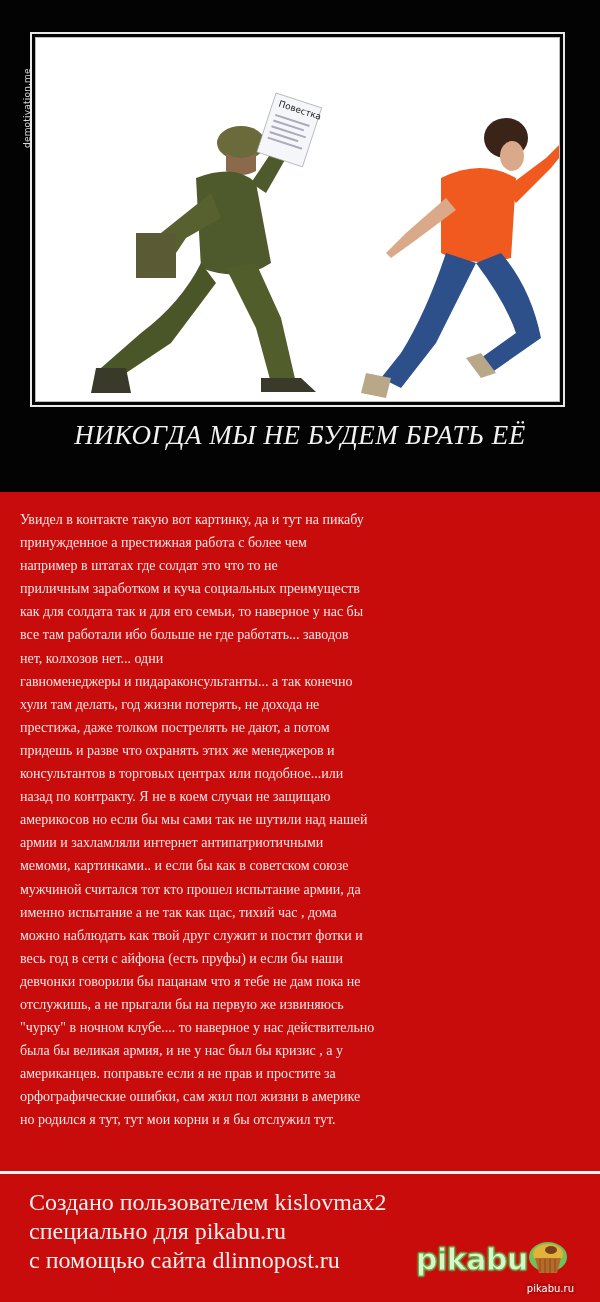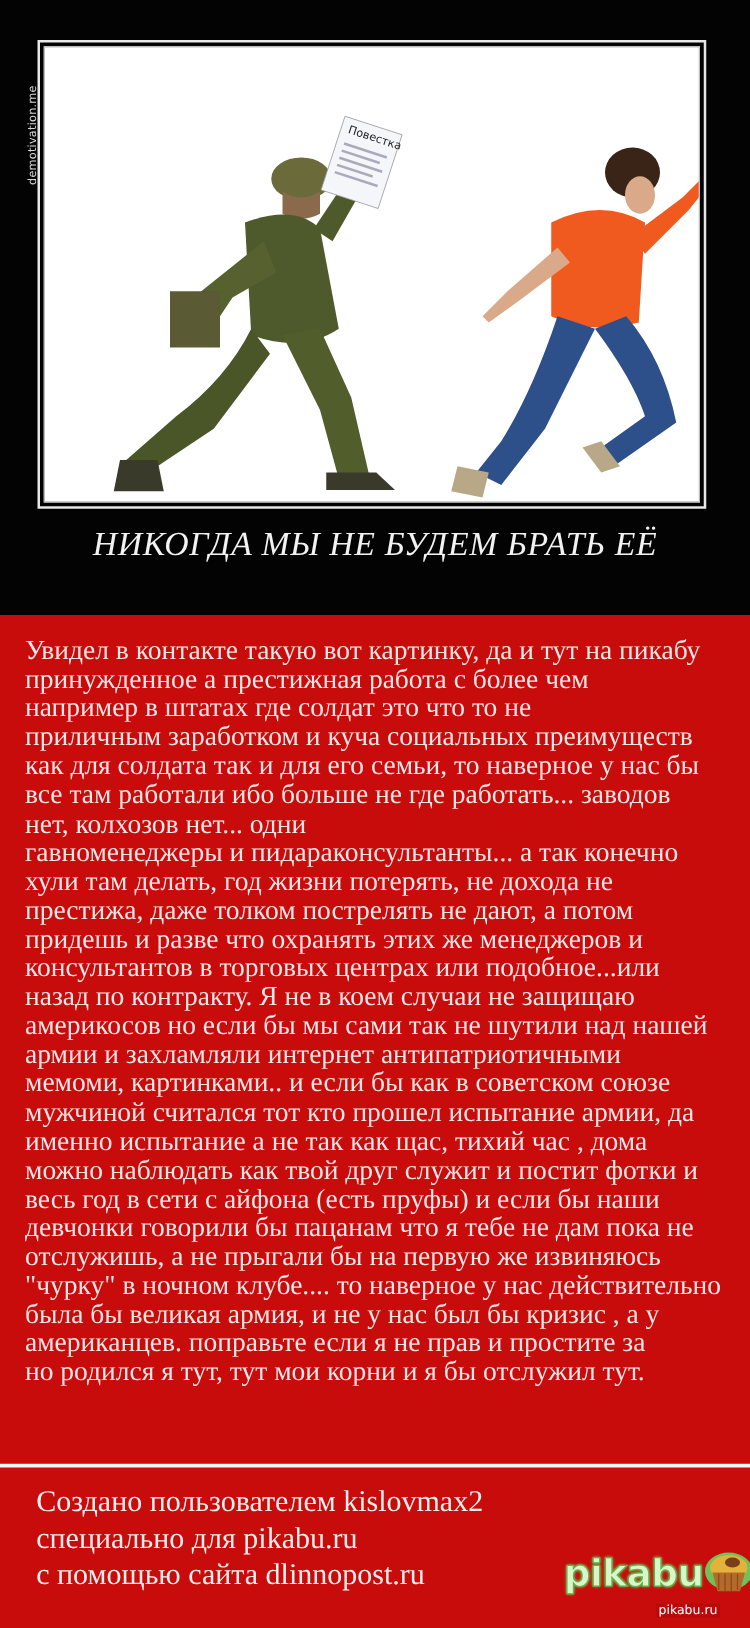--- a/index.html
+++ b/index.html
@@ -21,35 +21,35 @@
       position: absolute; left: 0; top: 420px; width: 600px; text-align: center;
       font-family: "Liberation Serif", "DejaVu Serif", serif; font-size: 27px; color: #f2f2f2;
       letter-spacing: 0.5px;
       font-style: italic;
     }
     .scene { position: absolute; left: 0; top: 0; width: 527px; height: 367px; }
 
     
     .post-body {
       position: absolute; left: 20px; top: 508px; width: 570px;
-      font-family: "Liberation Serif", "DejaVu Serif", serif; font-size: 22px; line-height: 23.1px;
+      font-family: "Liberation Serif", "DejaVu Serif", serif; font-size: 14px; line-height: 23.1px;
       color: #f6e6e6;
     }
     .post-body .line { display: block; white-space: nowrap; }
 
     .divider { position: absolute; left: 0; top: 1171px; width: 600px; height: 3px; background: #f4f4f4; }
 
     
     .footer {
       position: absolute; left: 29px; top: 1188px; width: 420px;
       font-family: "Liberation Serif", "DejaVu Serif", serif; font-size: 24px; line-height: 29px; color: #f8eeee;
     }
     .footer .line { display: block; white-space: nowrap; }
 
-    .logo { position: absolute; left: 451px; top: 1240px; width: 150px; height: 40px; }
+    .logo { position: absolute; left: 416px; top: 1240px; width: 150px; height: 40px; }
     .logo-text {
       position: absolute; left: 0; top: 2px;
       font-family: "DejaVu Sans", sans-serif; font-weight: bold; font-size: 30px; color: #d9f5c9;
       -webkit-text-stroke: 1px #5fb24a; letter-spacing: -0.5px;
       text-shadow: 0 0 2px #6fc25a, 0 0 3px #6fc25a;
     }
     .logo-muffin { position: absolute; left: 110px; top: 0; width: 44px; height: 38px; }
     .site-mark {
       position: absolute; right: 24px; top: 1283px;
       font-family: "DejaVu Sans", sans-serif; font-size: 10px; color: #ffffff;
@@ -124,20 +124,21 @@
   <span class="line">мемоми, картинками.. и если бы как в советском союзе</span>
   <span class="line">мужчиной считался тот кто прошел испытание армии, да</span>
   <span class="line">именно испытание а не так как щас, тихий час , дома</span>
   <span class="line">можно наблюдать как твой друг служит и постит фотки и</span>
   <span class="line">весь год в сети с айфона (есть пруфы) и если бы наши</span>
   <span class="line">девчонки говорили бы пацанам что я тебе не дам пока не</span>
   <span class="line">отслужишь, а не прыгали бы на первую же извиняюсь</span>
   <span class="line">"чурку" в ночном клубе.... то наверное у нас действительно</span>
   <span class="line">была бы великая армия, и не у нас был бы кризис , а у</span>
   <span class="line">американцев. поправьте если я не прав и простите за</span>
+  <span class="line">орфографические ошибки, сам жил пол жизни в америке</span>
   <span class="line">но родился я тут, тут мои корни и я бы отслужил тут.</span>
 </div>
 
 <div class="divider"></div>
 
 <div class="footer">
   <span class="line">Создано пользователем kislovmax2</span>
   <span class="line">специально для pikabu.ru</span>
   <span class="line">с помощью сайта dlinnopost.ru</span>
 </div>

